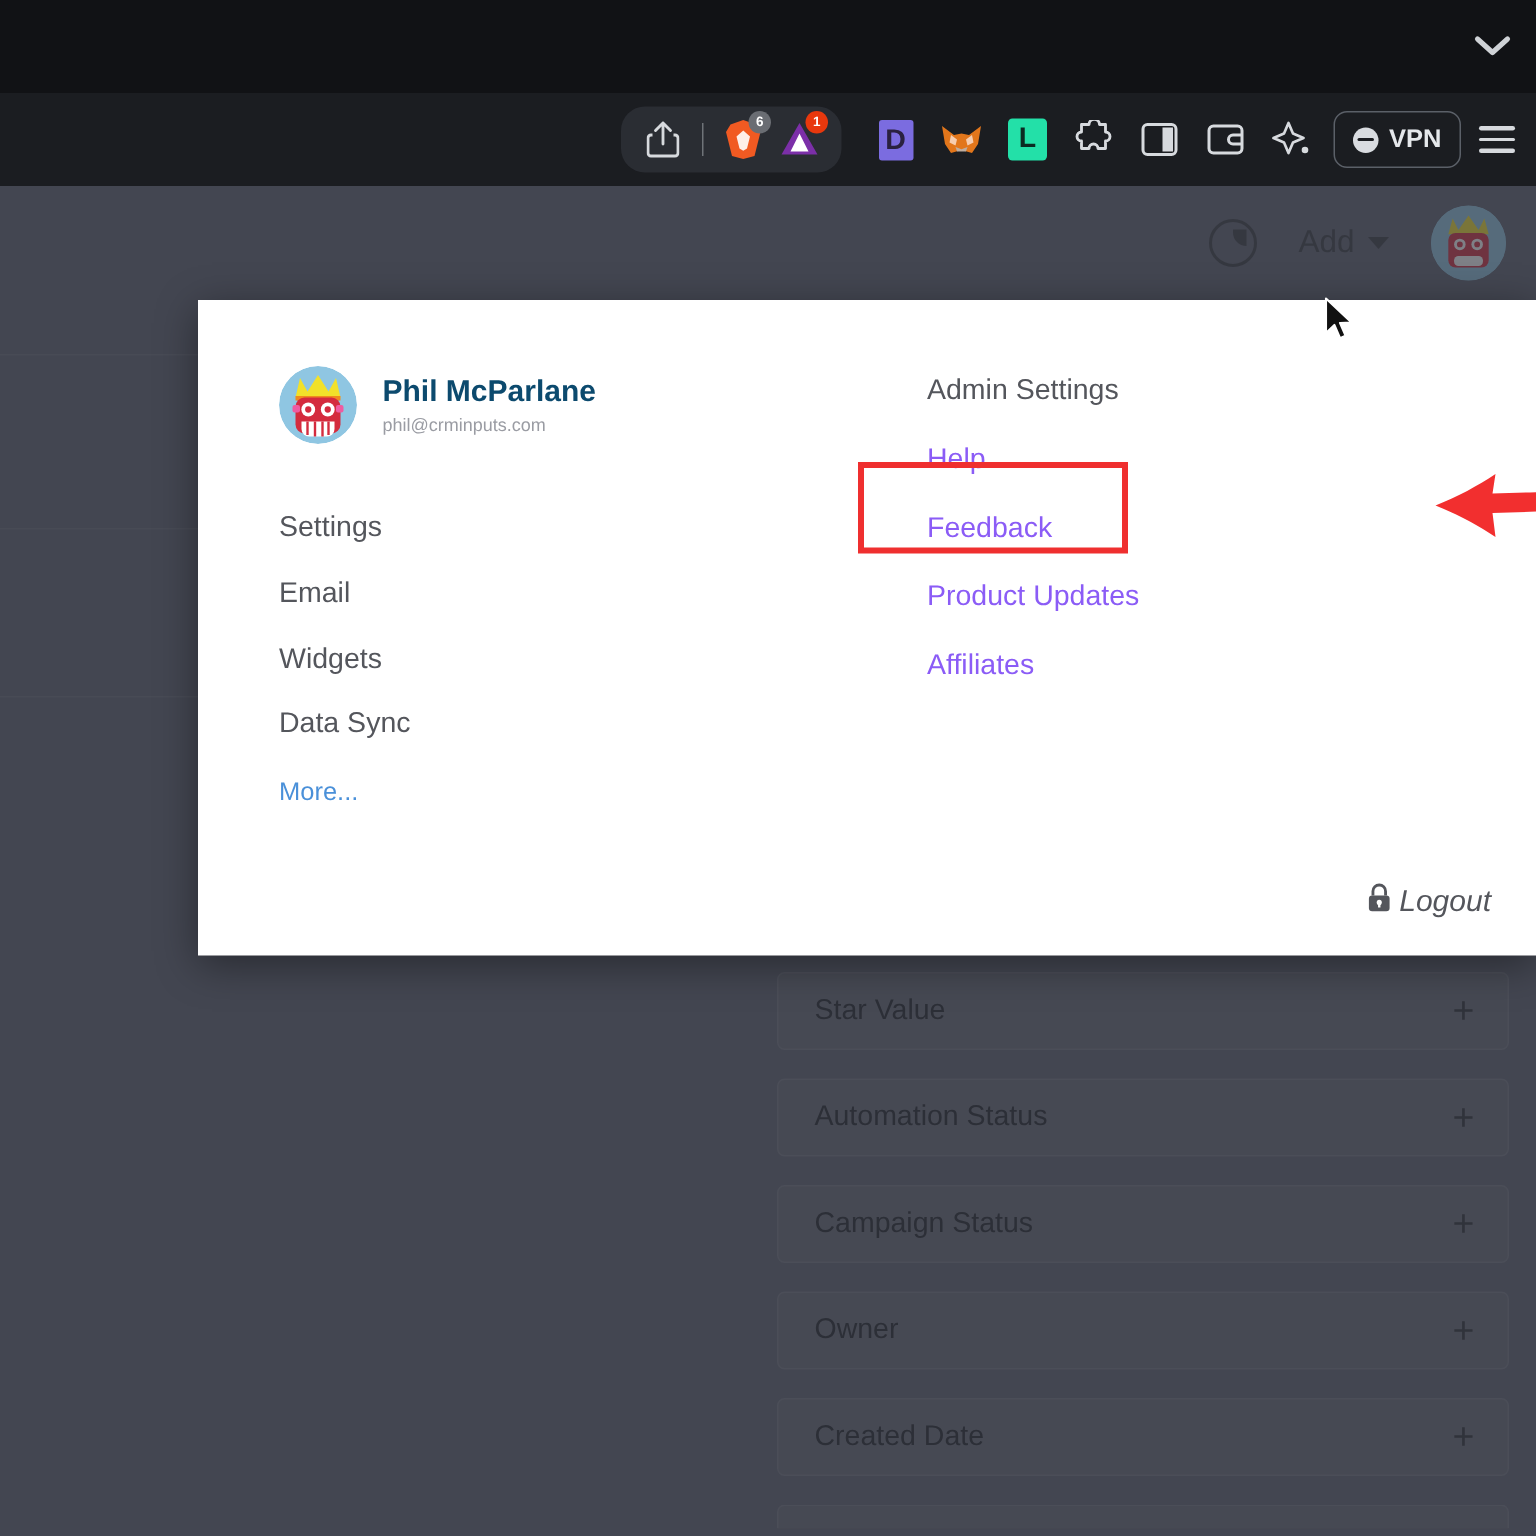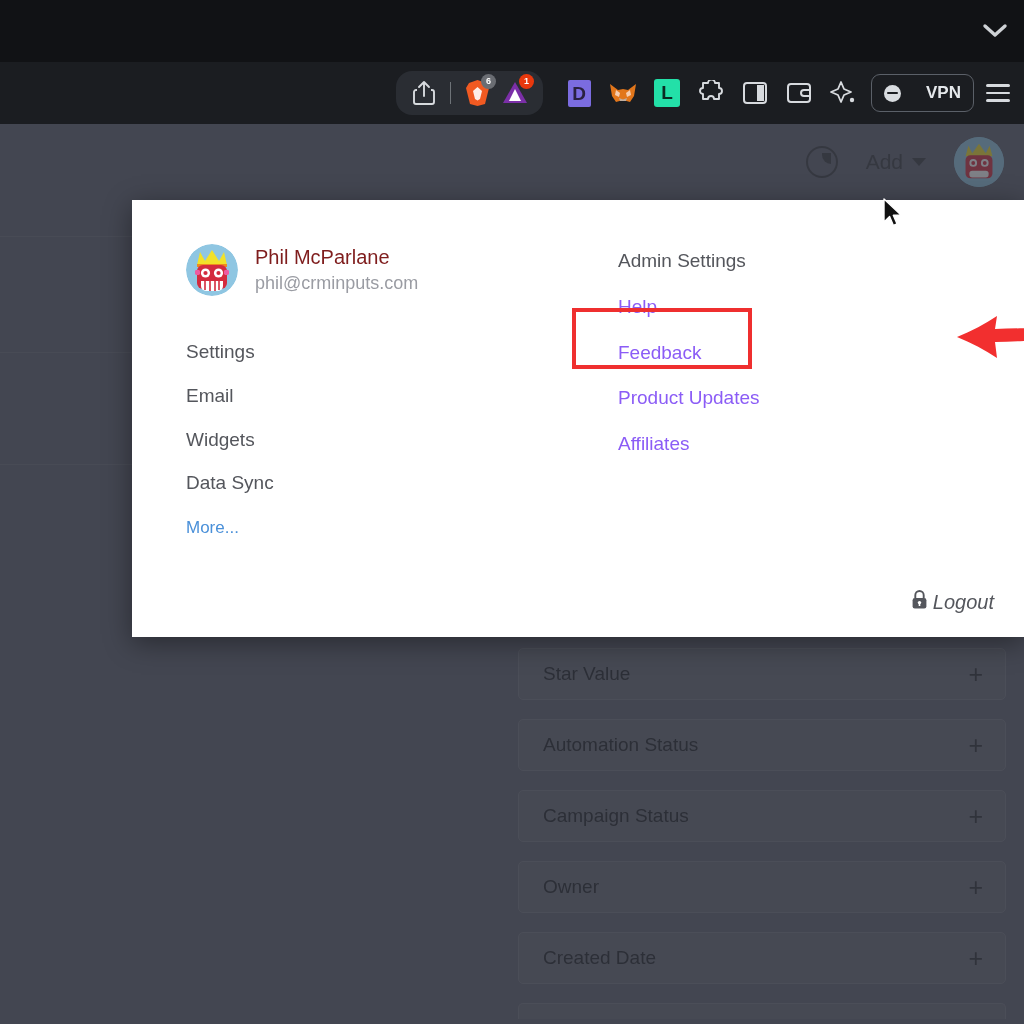--- a/index.html
+++ b/index.html
@@ -52,21 +52,21 @@
     width:23px;height:27px;background:#7b6ce0;color:#2a2140;
     font-weight:bold;font-size:19px;line-height:27px;text-align:center;
     border-radius:2px;
   }
   .sq-l{
     width:26px;height:28px;background:#23e0a8;color:#0b2b22;
     font-weight:bold;font-size:19px;line-height:28px;text-align:center;
     border-radius:3px;
   }
   .vpn-pill{
-    display:flex;align-items:center;gap:25px;
+    display:flex;align-items:center;gap:7px;
     border:1px solid #5b6068; border-radius:9px;
     height:38px; padding:0 12px; color:#e5e8eb;
     font-size:17px; font-weight:bold; margin:0 6px;
   }
   .vpn-dot{
     width:17px;height:17px;border-radius:50%;
     background:#d9dce0;position:relative;
   }
   .vpn-dot::after{
     content:""; position:absolute; left:3px; top:7px; width:11px; height:2.5px;
@@ -139,22 +139,22 @@
     display:flex;
   }
   .panel-left{ width:462px; padding:44px 0 0 54px; }
   .panel-right{ flex:1; padding:38px 0 0 0; position:relative; }
 
   .user-block{ display:flex; align-items:center; gap:17px; margin-bottom:34px; }
   .user-avatar{
     width:52px;height:52px;border-radius:50%;
     overflow:hidden; flex:0 0 52px;
   }
-  .user-name{ font-size:20px; font-weight:normal; color:#7f1d1d; line-height:1.35; }
-  .user-email{ font-size:18px; color:#9a9ca3; line-height:1.35; }
+  .user-name{ font-size:20px; font-weight:bold; color:#0c4a6e; line-height:1.35; }
+  .user-email{ font-size:12px; color:#9a9ca3; line-height:1.35; }
 
   .menu-item{
     font-size:19px; color:#54565c; padding:10px 0; line-height:1.25;
     width:max-content;
   }
   .menu-item.more{ color:#4a90d9; font-size:17px; padding-top:12px; }
 
   .upgrade-btn{
     display:block; width:233px; height:50px;
     background:#5b54b8; color:#ffffff;

